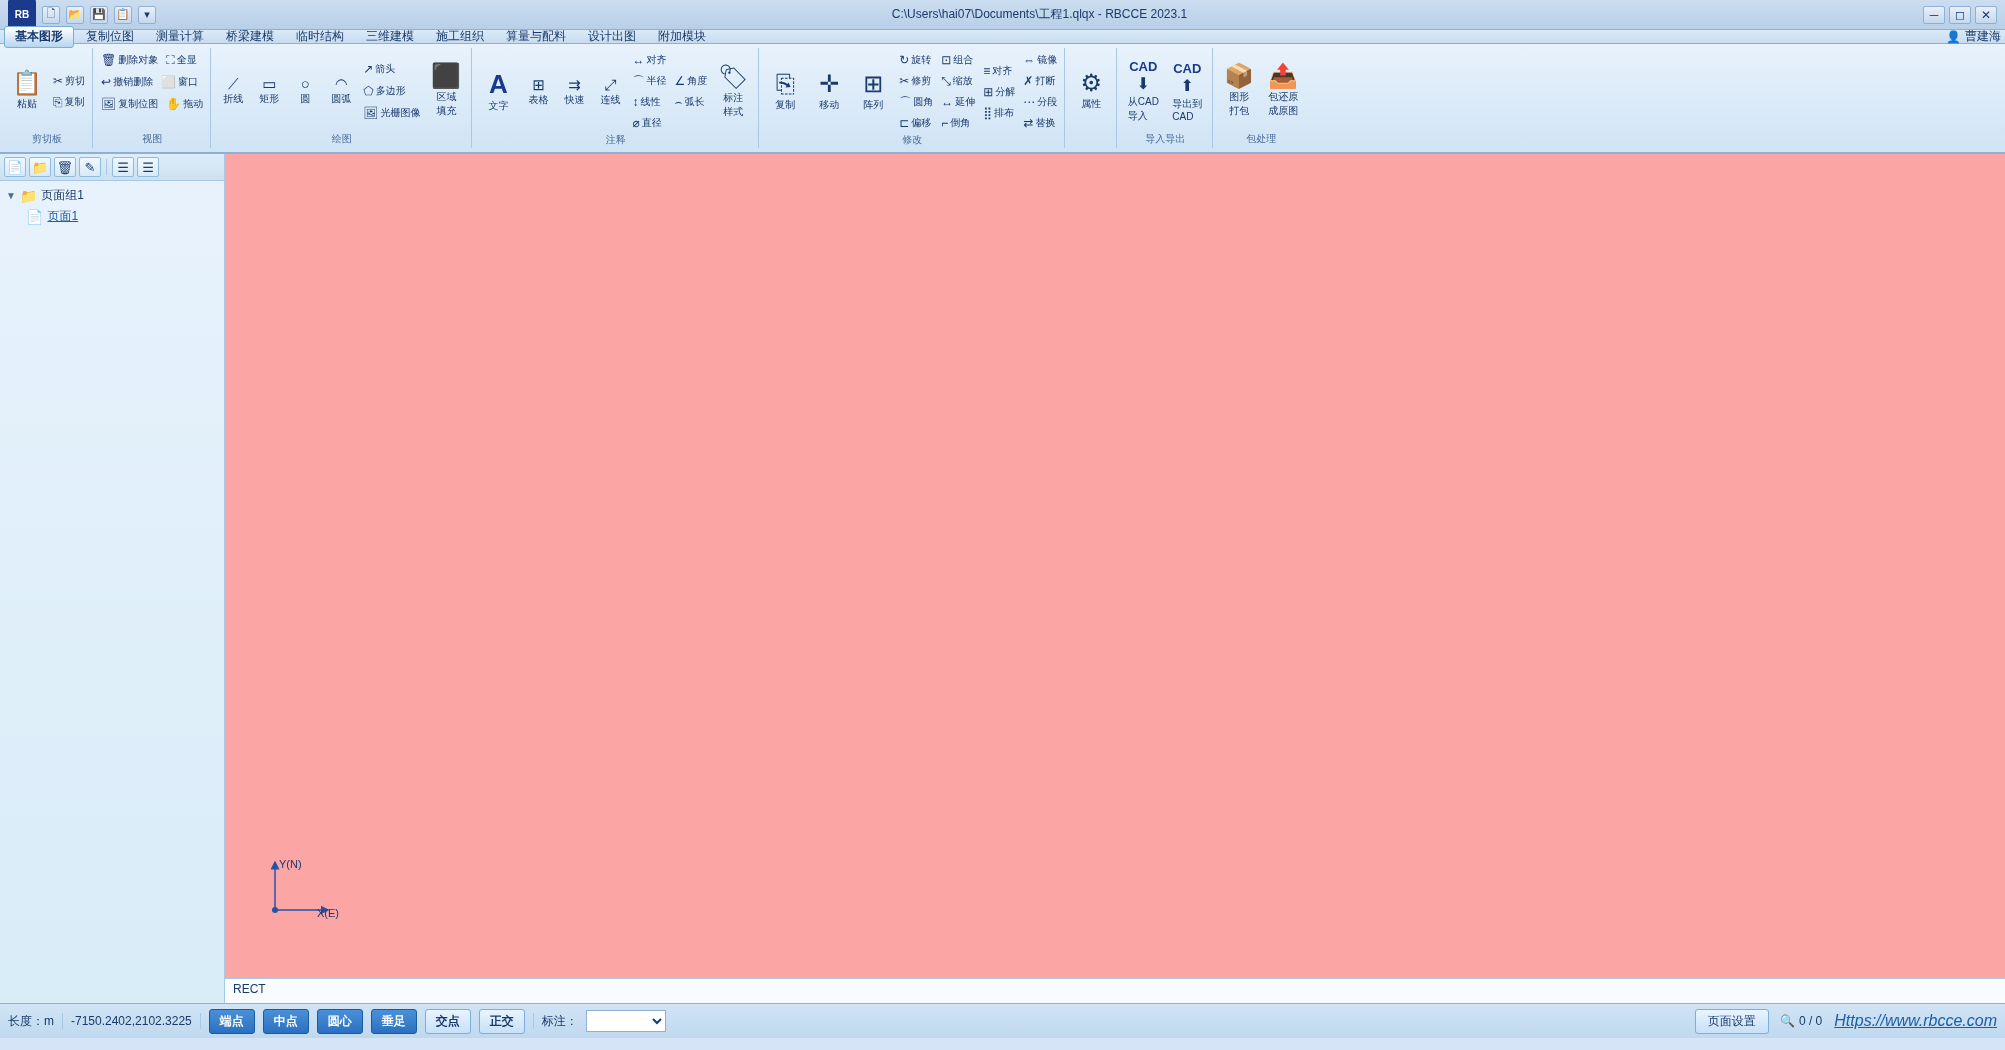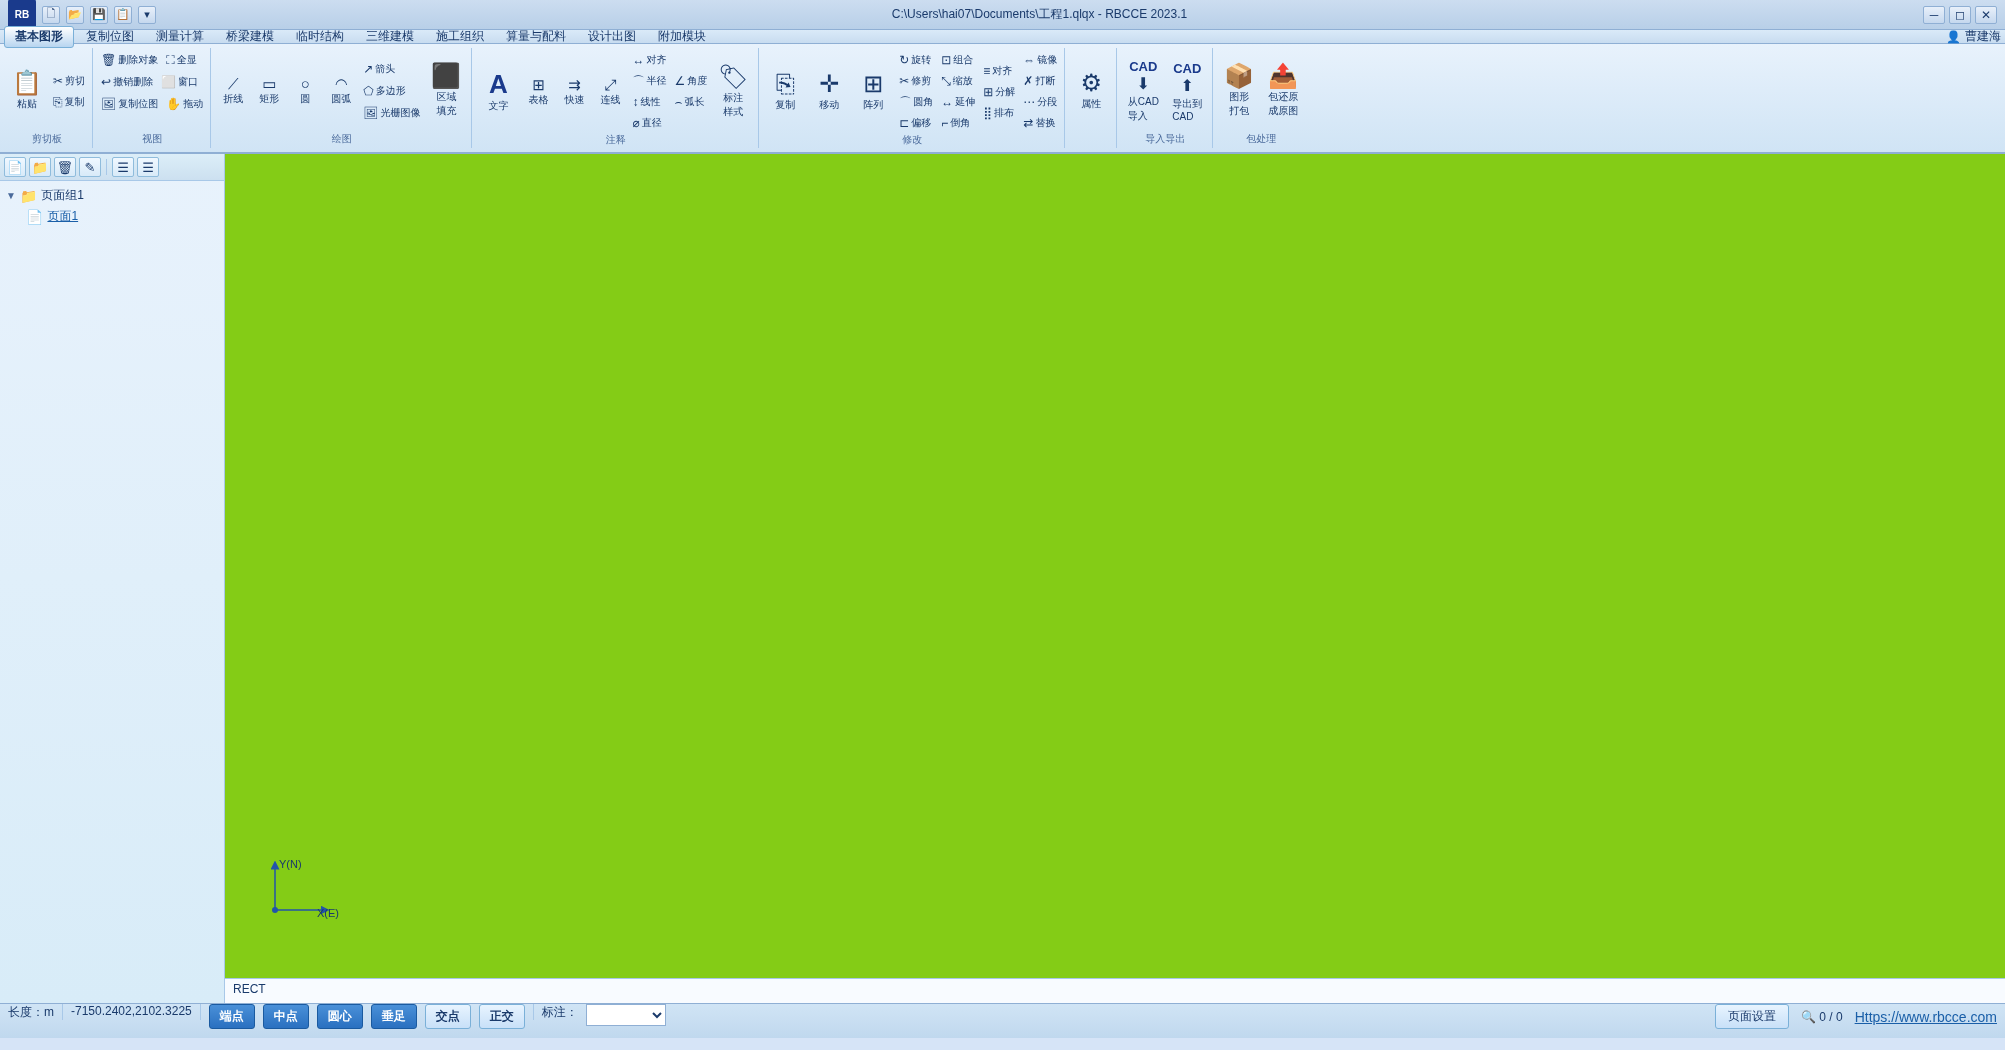--- a/index.html
+++ b/index.html
@@ -218,21 +218,21 @@
       margin-left: 20px;
     }
     .tree-child .node-label {
       color: #1a5fa8;
       text-decoration: underline;
     }
 
     
     #drawing-area {
       flex: 1;
-      background: #84cc16;
+      background: #fca5a5;
       position: relative;
       overflow: hidden;
     }
     #canvas-area {
       width: 100%;
       height: 100%;
       position: relative;
     }
     #axis-display {
       position: absolute;
@@ -261,21 +261,21 @@
       height: 22px;
       border-top: 1px solid #c8dcf0;
     }
 
     
     #statusbar {
       height: 35px;
       background: linear-gradient(to bottom, #d0e4f5, #c0d8ee);
       border-top: 1px solid #8fafd4;
       display: flex;
-      align-items: flex-start;
+      align-items: center;
       padding: 0 8px;
       gap: 8px;
       font-size: 12px;
       color: #1a3a6b;
     }
     .status-sep {
       width: 1px;
       height: 16px;
       background: #a8c8e8;
     }
@@ -306,21 +306,22 @@
       cursor: pointer;
       font-size: 12px;
       border: 1px solid #7ab0d8;
       background: linear-gradient(to bottom, #e8f4ff, #c8e0f8);
       color: #1a3a6b;
     }
     .status-link {
       color: #1a5fa8;
       text-decoration: underline;
       cursor: pointer;
-      font-size: 14px;
+      font-size: 16px;
+      font-style: italic;
     }
     .markup-select {
       padding: 1px 4px;
       border: 1px solid #8fafd4;
       background: white;
       font-size: 11px;
       color: #1a3a6b;
       height: 22px;
       min-width: 80px;
     }

